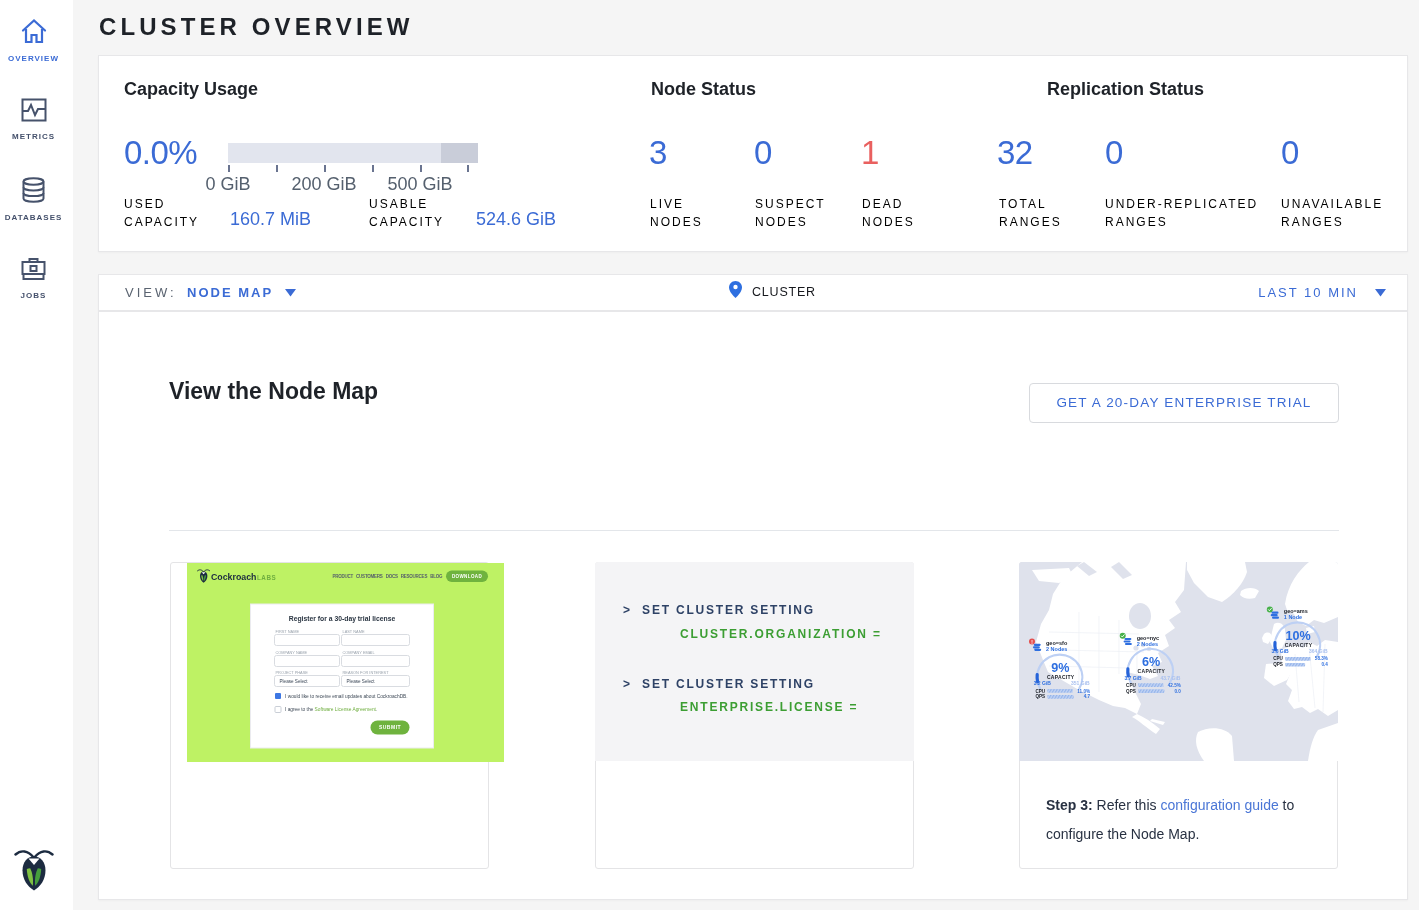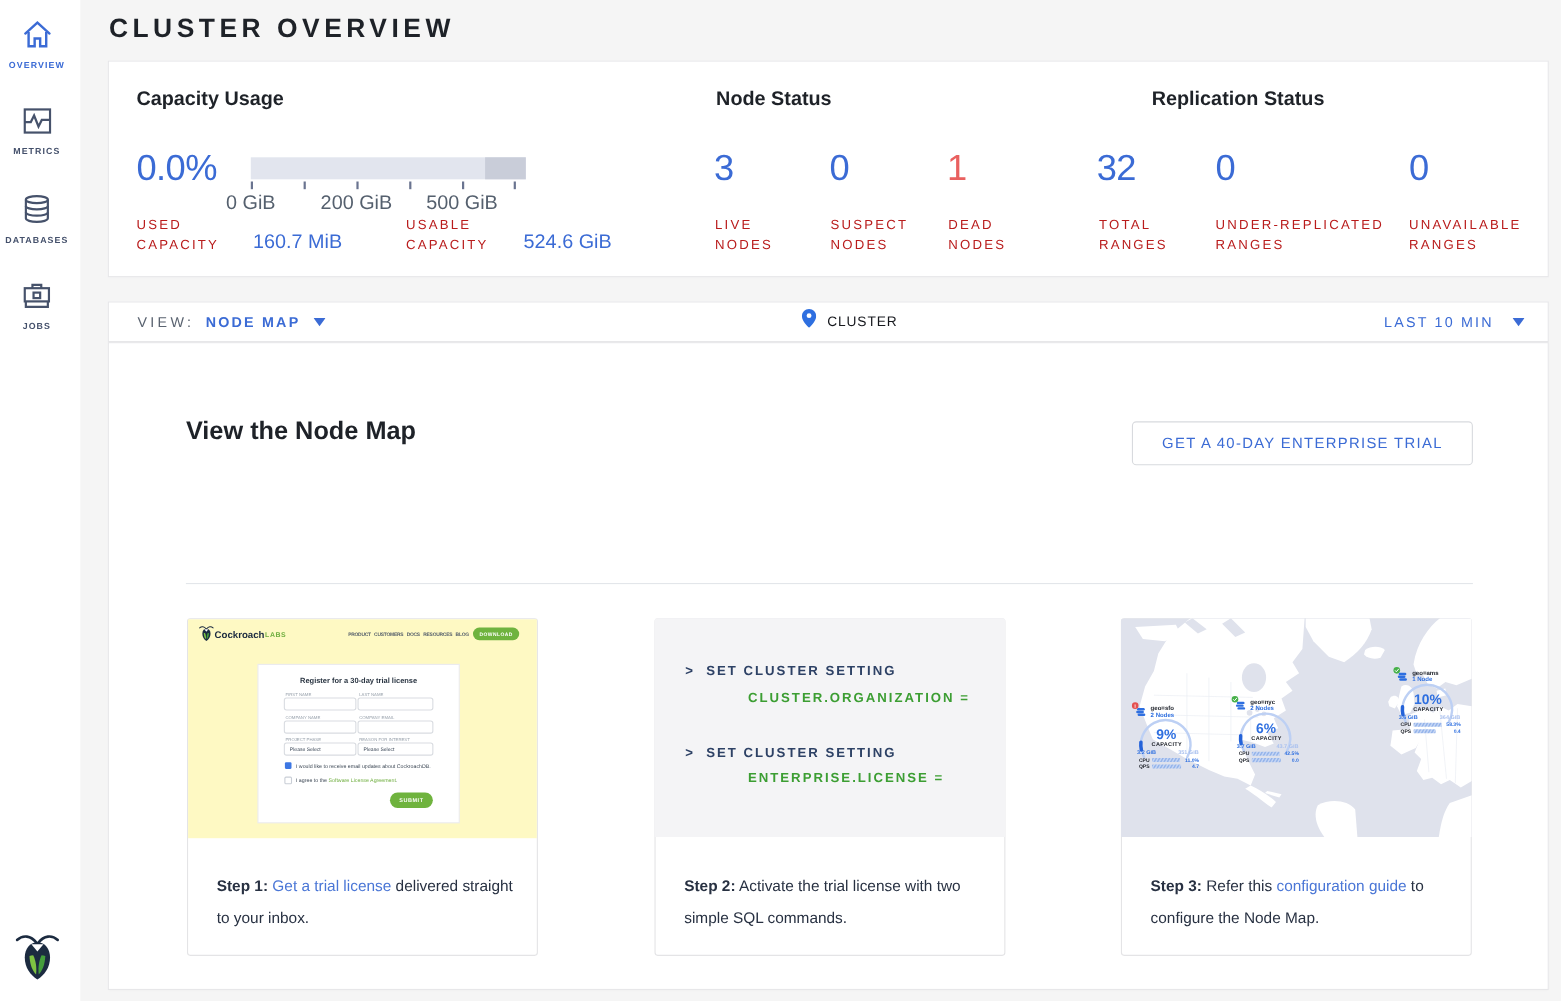--- a/index.html
+++ b/index.html
@@ -11,21 +11,21 @@
   .nav-item .lbl { display:block; font-size:8px; font-weight:bold; letter-spacing:1px; color:#44506b; margin-top:6px; }
   .nav-item.active .lbl { color:#3b6bd5; }
   
   .pagetitle { position:absolute; left:99px; top:13px; font-size:24px; font-weight:bold; letter-spacing:4.1px; color:#1e2228; }
   
   .panel { position:absolute; background:#fff; border:1px solid #e7e7e9; box-shadow:0 1px 2px rgba(0,0,0,0.03); }
   #summary { left:98px; top:55px; width:1310px; height:197px; }
   .sec-title { position:absolute; font-size:18px; font-weight:bold; color:#1e2228; }
   .bignum { position:absolute; font-size:33px; letter-spacing:-0.5px; color:#3b6bd5; }
   .bignum.red { color:#e9605f; }
-  .smlabel { position:absolute; font-size:12px; letter-spacing:2px; color:#b91c1c; line-height:18px; }
+  .smlabel { position:absolute; font-size:12px; letter-spacing:2px; color:#000000; line-height:18px; }
   .midval { position:absolute; font-size:18px; color:#3b6bd5; }
   
   .capbar { position:absolute; left:129px; top:87px; width:250px; height:20px; background:#e2e5ee; }
   .capbar .dark { position:absolute; right:0; top:0; width:37px; height:20px; background:#c9cdd9; }
   .tick { position:absolute; top:109px; width:2px; height:7px; background:#6a7490; }
   .axlbl { position:absolute; top:118px; font-size:18px; color:#55606e; transform:translateX(-50%); }
   
   #viewbar { left:98px; top:274px; width:1310px; height:37px; }
   .vb-txt { position:absolute; top:0; height:35px; line-height:35px; font-size:13px; letter-spacing:2px; }
   
@@ -36,21 +36,21 @@
   .trialbtn { position:absolute; left:930px; top:71px; width:310px; height:40px; background:#fff; border:1px solid #d8dade; border-radius:4px; color:#3b6bd5; font-size:13.5px; letter-spacing:1.2px; text-align:center; line-height:38px; }
   .divider { position:absolute; left:70px; top:218px; width:1170px; height:1px; background:#e3e6ea; }
   .card { position:absolute; top:250px; width:319px; height:307px; background:#fff; border:1px solid #e4e4e6; border-radius:3px; }
   .card .steptxt { position:absolute; left:26px; top:228px; width:282px; font-size:14px; line-height:29px; color:#283142; }
   .card .steptxt a { color:#4a76d6; text-decoration:none; }
   .codeblk { position:absolute; left:-1px; top:-1px; width:319px; height:199px; background:#f4f4f6; border-radius:3px 3px 0 0; }
   .cl { position:absolute; font-size:12px; font-weight:bold; letter-spacing:1.8px; white-space:nowrap; }
   .cl.navy { color:#2e4266; }
   .cl.green { color:#3c9e33; }
   
-  .shot { position:absolute; left:0; top:0; width:317px; height:199px; background:#fef9c3; overflow:hidden; }
+  .shot { position:absolute; left:16px; top:0; width:317px; height:199px; background:#bef264; overflow:hidden; }
   
   .mapblk { position:absolute; left:-1px; top:-1px; width:319px; height:199px; overflow:hidden; border-radius:3px 3px 0 0; }
 </style>
 </head>
 <body>
   <div class="sidebar">
     <div class="nav-item active" style="top:18px;">
       <svg width="26" height="26" viewBox="0 0 26 26" fill="none" stroke="#3b6bd5" stroke-width="2.2">
         <path d="M2 12.5 L13 2.5 L24 12.5" stroke-linecap="round"></path>
         <path d="M5 11 V24 H10.5 V17 H15.5 V24 H21 V11" fill="none"></path>
@@ -145,21 +145,21 @@
     </svg>
     <span class="vb-txt" style="left:653px; color:#16181d; letter-spacing:0.8px; font-size:12.5px;">CLUSTER</span>
     <span class="vb-txt" style="right:49px; color:#3b6bd5;">LAST 10 MIN</span>
     <svg style="position:absolute; right:21px; top:14px;" width="11" height="8" viewBox="0 0 11 8">
       <path d="M0 0 H11 L5.5 7.5 Z" fill="#3b6bd5"></path>
     </svg>
   </div>
 
   <div class="panel" id="content">
     <div class="h2">View the Node Map</div>
-    <div class="trialbtn">GET A 40-DAY ENTERPRISE TRIAL</div>
+    <div class="trialbtn">GET A 20-DAY ENTERPRISE TRIAL</div>
     <div class="divider"></div>
     <div class="card" id="card1" style="left:71px;">
       <div class="shot">
       <svg width="317" height="199" viewBox="0 0 317 199" font-family="Liberation Sans, sans-serif">
         <g transform="translate(10,5) scale(0.33)">
           <path d="M1.5,8.5 C7,3.5 14,4.5 19.2,11" stroke="#1c2b40" stroke-width="2.8" fill="none" stroke-linecap="round"></path>
           <path d="M38.5,8.5 C33,3.5 26,4.5 20.8,11" stroke="#1c2b40" stroke-width="2.8" fill="none" stroke-linecap="round"></path>
           <path d="M20,10.5 C27,10.5 31.5,16.5 31.5,24.5 C31.5,33.5 26.5,40.5 20,44.5 C13.5,40.5 9,33.5 9,24.5 C9,16.5 13,10.5 20,10.5 Z" fill="#1c2b40"></path>
           <path d="M14.5,12.5 L25.5,12.5 L20,19 Z" fill="#fff"></path>
           <path d="M12.8,23 C13.2,31 15.5,36.5 18.8,39.8 C19.6,33 18.3,26.5 16.2,22.3 C15,22.3 13.8,22.6 12.8,23 Z" fill="#7fc242"></path>
@@ -191,30 +191,28 @@
         <text x="92.5" y="120" font-size="4.6" fill="#3c4858">Please Select</text>
         <text x="159.5" y="120" font-size="4.6" fill="#3c4858">Please Select</text>
         <rect x="88" y="130" width="6" height="6" rx="1" fill="#3d77e3"></rect>
         <text x="98" y="134.8" font-size="4.8" fill="#3f4a57">I would like to receive email updates about CockroachDB.</text>
         <rect x="88" y="143.5" width="6" height="6" rx="1" fill="#fff" stroke="#c9ced6"></rect>
         <text x="98" y="148.3" font-size="4.8" fill="#3f4a57">I agree to the <tspan fill="#6fae3f">Software License Agreement</tspan>.</text>
         <rect x="183.5" y="157.5" width="39" height="14" rx="7" fill="#6fb33e"></rect>
         <text x="203" y="166.3" font-size="5" font-weight="bold" fill="#fff" text-anchor="middle" letter-spacing="0.5">SUBMIT</text>
       </svg>
       </div>
-      <div class="steptxt"><b>Step 1:</b> <a href="#">Get a trial license</a> delivered straight to your inbox.</div>
     </div>
     <div class="card" id="card2" style="left:496px;">
       <div class="codeblk">
         <div class="cl navy" style="left:28px; top:41px;">&gt;&nbsp; SET CLUSTER SETTING</div>
         <div class="cl green" style="left:85px; top:65px;">CLUSTER.ORGANIZATION =</div>
         <div class="cl navy" style="left:28px; top:115px;">&gt;&nbsp; SET CLUSTER SETTING</div>
         <div class="cl green" style="left:85px; top:138px;">ENTERPRISE.LICENSE =</div>
       </div>
-      <div class="steptxt"><b>Step 2:</b> Activate the trial license with two simple SQL commands.</div>
     </div>
     <div class="card" id="card3" style="left:920px;">
       <div class="mapblk">
       <svg width="319" height="199" viewBox="0 0 319 199" font-family="Liberation Sans, sans-serif">
         <defs>
             <pattern id="stripes" width="3" height="3.7" patternUnits="userSpaceOnUse" patternTransform="skewX(-30)">
               <rect width="3" height="3.7" fill="#c3d4f4"></rect>
               <rect width="1.4" height="3.7" fill="#93b3ea"></rect>
             </pattern>
           </defs>

